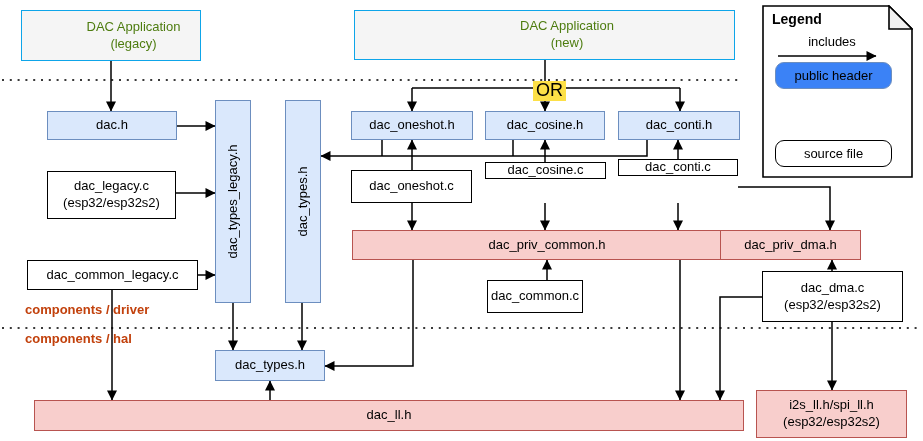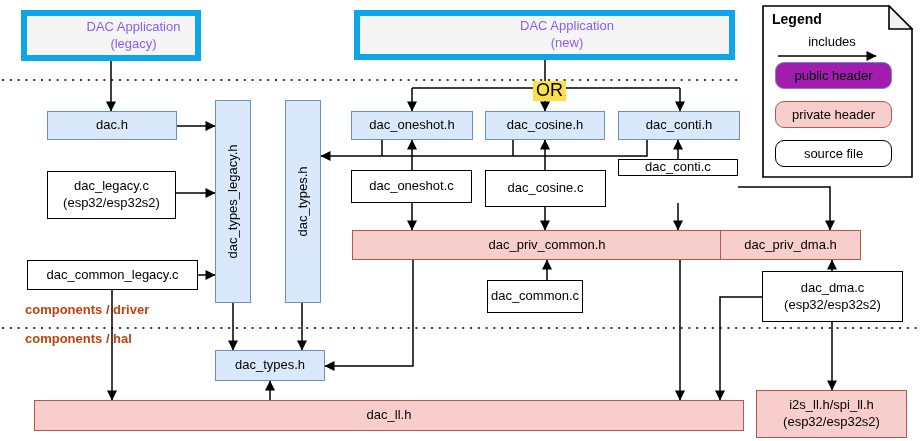--- a/index.html
+++ b/index.html
@@ -8,39 +8,39 @@
     font-family:"Liberation Sans", sans-serif;color:#000;
   }
   #edges{position:absolute;left:0;top:0;pointer-events:none;}
   .n{
     position:absolute;box-sizing:border-box;
     display:flex;flex-direction:column;align-items:center;justify-content:center;
     text-align:center;font-size:13px;line-height:1.3;background:#fff;border:1px solid #000;
   }
   .blue{background:#dae8fc;border:1px solid #6c8ebf;}
   .pink{background:#f8cecc;border:1px solid #b85450;}
-  .gray{background:#f5f5f5;border:6px solid #0ea5e9;color:#8b5cf6;padding-left:45px;}
+  .gray{background:#f5f5f5;border:1px solid #0ea5e9;color:#4d7c0f;padding-left:45px;}
   .white{background:#fff;border:1px solid #000;}
   .vert .vlabel{transform:rotate(-90deg);white-space:nowrap;}
   .or-label{
     position:absolute;background:#fde047;padding:0 3px;font-size:18px;line-height:1.1;
   }
   .region-label{
     position:absolute;font-size:13px;font-weight:bold;color:#c2410c;white-space:nowrap;
   }
   .legend{position:absolute;}
   .legend .shape{position:absolute;left:0;top:0;}
   .legend-title{position:absolute;left:10px;top:6px;font-size:14px;font-weight:bold;}
   .legend-includes{position:absolute;left:14px;top:29px;width:112px;text-align:center;font-size:13px;}
   .legend-includes svg{display:block;margin-top:1px;}
   .sw{
     position:absolute;left:13px;width:117px;height:27px;border-radius:9px;box-sizing:border-box;
     display:flex;align-items:center;justify-content:center;font-size:13px;background:#fff;border:1px solid #000;
   }
-  .sw.blue{background:#a21caf;border:1px solid #6c8ebf;}
+  .sw.blue{background:#3b82f6;border:1px solid #6c8ebf;}
   .sw.pink{background:#f8cecc;border:1px solid #b85450;}
 </style>
 </head>
 <body>
 
 <div id="canvas">
 
   <svg id="edges" width="923" height="441">
     <defs>
       <marker id="arr" viewBox="0 0 12 12" refX="10.5" refY="6" markerWidth="12" markerHeight="12" orient="auto" markerUnits="userSpaceOnUse">
@@ -121,21 +121,21 @@
     <span>dac_conti.h</span>
   </div>
 
   <div class="n white" style="left:47px;top:171px;width:129px;height:48px">
     <span>dac_legacy.c</span>
     <span>(esp32/esp32s2)</span>
   </div>
   <div class="n white" style="left:351px;top:170px;width:121px;height:33px">
     <span>dac_oneshot.c</span>
   </div>
-  <div class="n white" style="left:485px;top:170px;width:121px;height:37px">
+  <div class="n white" style="left:485px;top:162px;width:121px;height:17px">
     <span>dac_cosine.c</span>
   </div>
   <div class="n white" style="left:618px;top:159px;width:120px;height:17px">
     <span>dac_conti.c</span>
   </div>
   <div class="n white" style="left:27px;top:260px;width:171px;height:30px">
     <span>dac_common_legacy.c</span>
   </div>
 
   <div class="n pink" style="left:352px;top:230px;width:390px;height:30px">
@@ -181,21 +181,18 @@
           <marker id="arr2" viewBox="0 0 12 12" refX="10.5" refY="6" markerWidth="12" markerHeight="12" orient="auto" markerUnits="userSpaceOnUse">
             <path d="M1,1 L11,6 L1,11 Z" fill="#000"></path>
           </marker>
         </defs>
         <path d="M2,6 H100" stroke="#000" stroke-width="1.5" fill="none" marker-end="url(#arr2)"></path>
       </svg>
     </div>
     <div class="sw blue" style="top:57px">
       <span>public header</span>
     </div>
-    <div class="sw pink" style="top:96px">
-      <span>private header</span>
-    </div>
     <div class="sw" style="top:135px">
       <span>source file</span>
     </div>
   </div>
 
 </div>
 
 </body></html>

